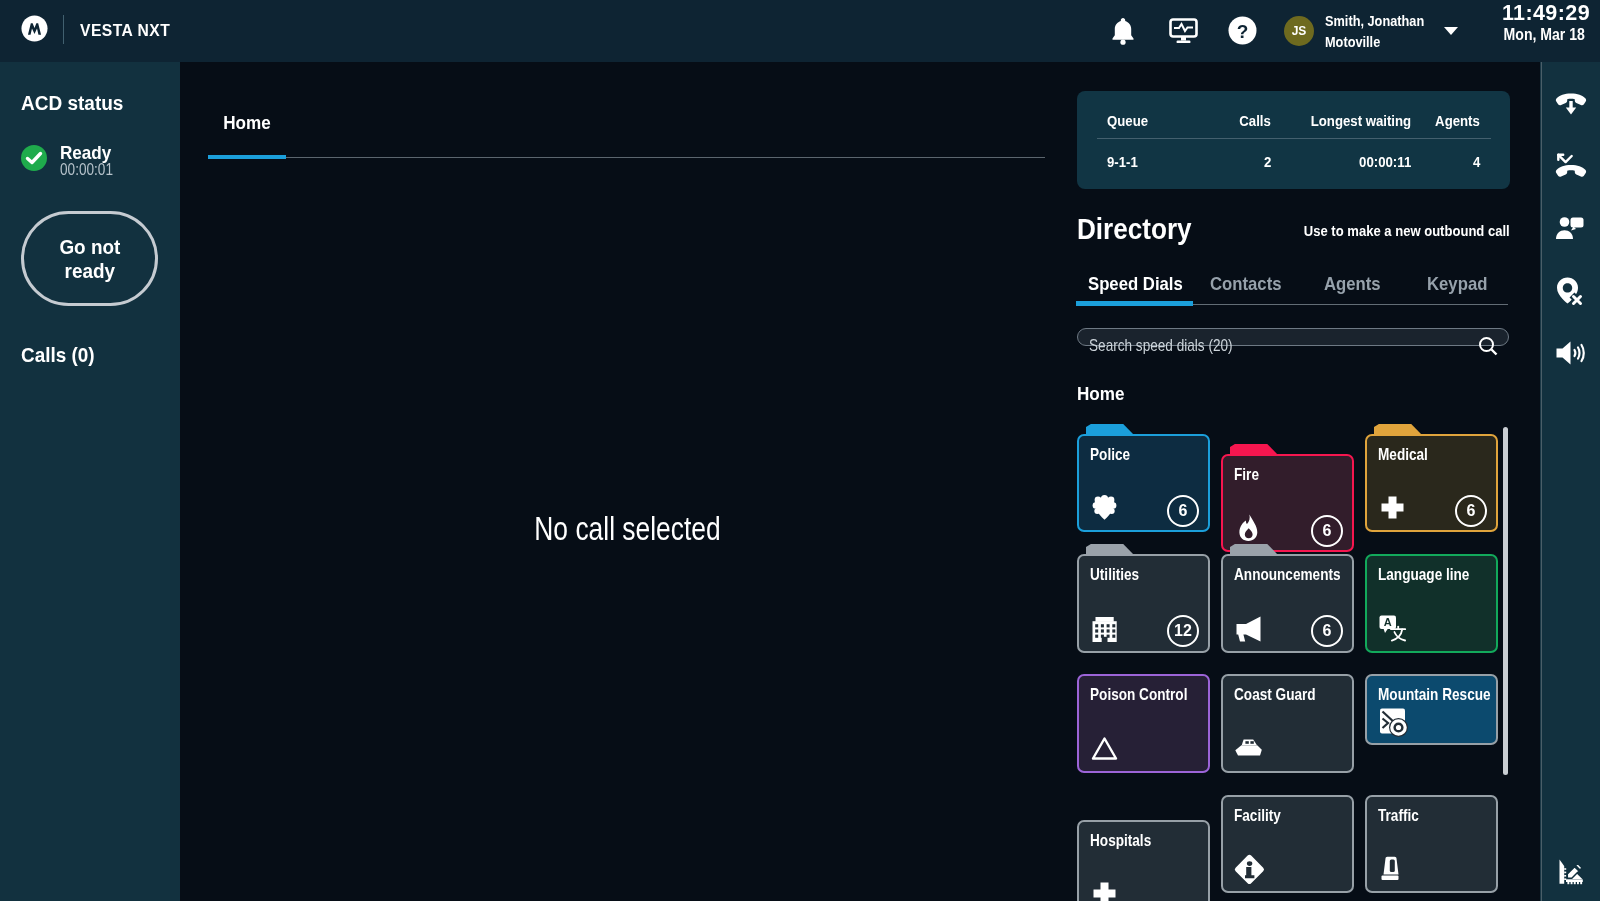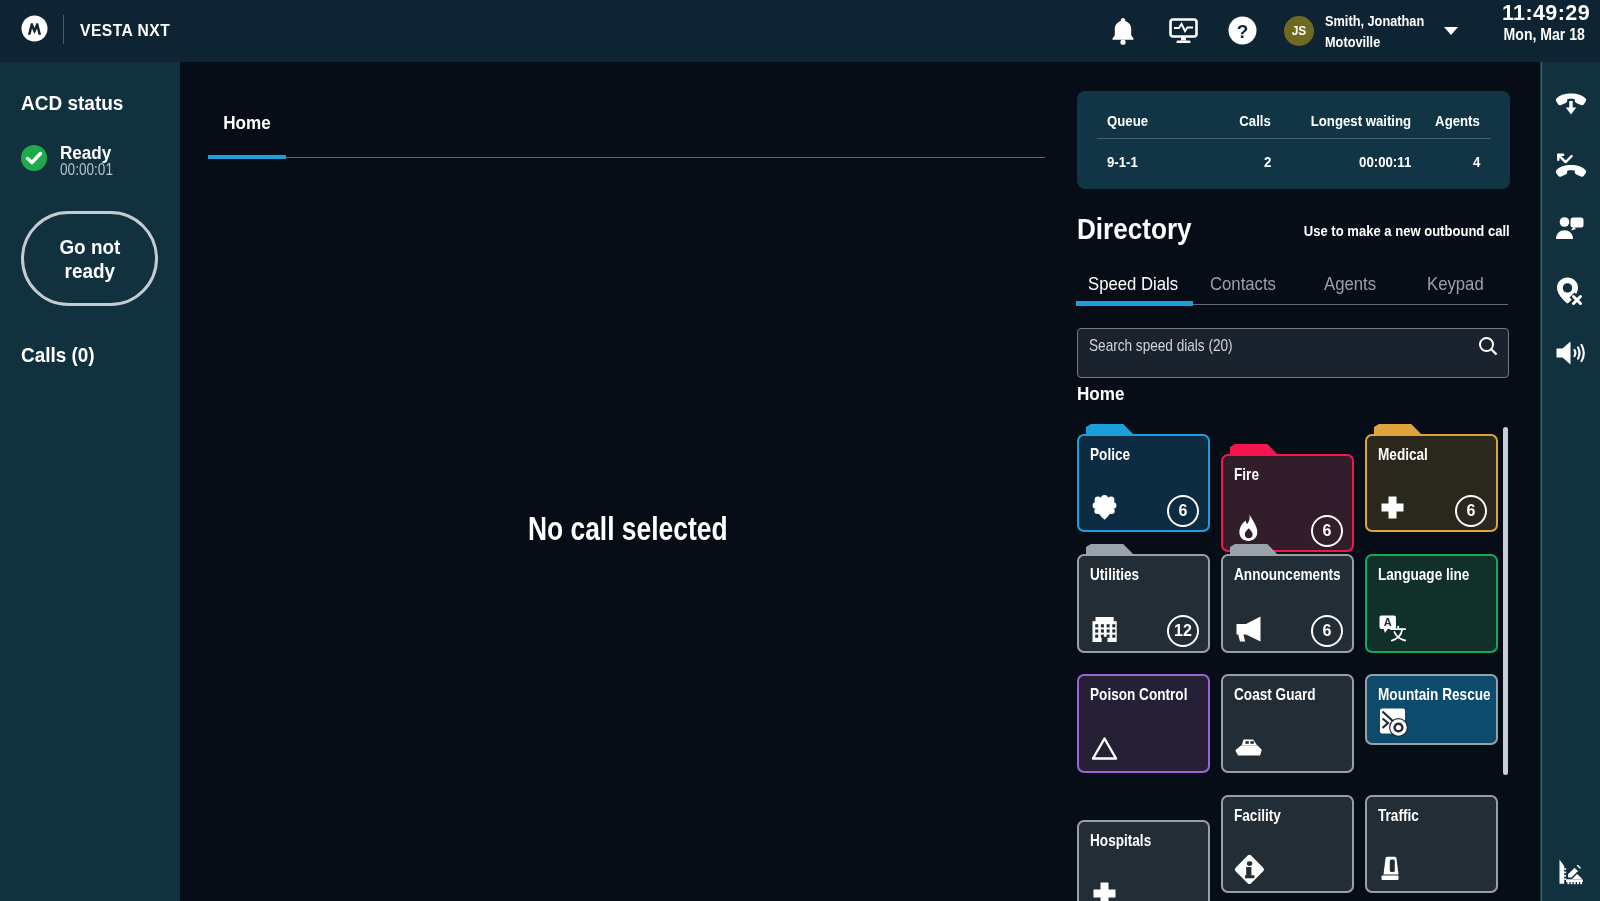--- a/index.html
+++ b/index.html
@@ -35,38 +35,38 @@
   border-radius:48px; color:#fff; font-size:21px; font-weight:bold; text-align:center;
   display:flex; align-items:center; justify-content:center; line-height:24px; }
 #callslbl { position:absolute; left:21px; top:281px; font-size:21px; font-weight:bold; color:#fff; }
 
 
 #main { position:absolute; left:180px; top:62px; width:895px; height:839px; background:#060d16; }
 #hometab { position:absolute; left:28px; top:51px; width:78px; text-align:center; font-size:18px; font-weight:bold; color:#fff; }
 #homeline { position:absolute; left:28px; top:93px; width:78px; height:4px; background:#1b9fdb; }
 #grayline { position:absolute; left:106px; top:95px; width:759px; height:1px; background:#5b656e; }
 #nocall { position:absolute; left:0; top:448px; width:895px; text-align:center;
-  font-size:33px; font-weight:bold; color:#fff; }
+  font-size:33px; font-weight:normal; color:#fff; }
 #usedir { position:absolute; left:0; top:499px; width:895px; text-align:center;
   font-size:17px; font-weight:bold; color:#e8edf0; }
 
 
 #rpanel { position:absolute; left:1075px; top:62px; width:465px; height:839px; }
 #queue { position:absolute; left:2px; top:29px; width:433px; height:98px; background:#113544; border-radius:8px;text-decoration:underline; }
 .qh { position:absolute; top:21px; font-size:15px; font-weight:bold; color:#fff; white-space:nowrap; }
 .qv { position:absolute; top:62px; font-size:15px; font-weight:bold; color:#fff; white-space:nowrap; }
 .qr { text-align:right; }
 #qline { position:absolute; left:20px; top:47px; width:394px; height:1px; background:#44606e; }
 #dirtitle { position:absolute; left:2px; top:151px; font-size:29px; font-weight:bold; color:#fff; }
 #dirsub { position:absolute; left:0px; top:160px; width:435px; text-align:right; font-size:15px; font-weight:bold; color:#fff; }
-.dtab { position:absolute; top:211px; font-size:19px; font-weight:normal; color:#96a1ab; }
+.dtab { position:absolute; top:211px; font-size:19px; font-weight:bold; color:#96a1ab; }
 #dtabline { position:absolute; left:1px; top:242px; width:432px; height:1px; background:#626c75; }
 #dtabactive { position:absolute; left:1px; top:239px; width:117px; height:5px; background:#1b9fdb; }
-#search { position:absolute; left:2px; top:266px; width:432px; height:50px; background:#1a232d;
-  border:1px solid #6e7984; border-radius:4px; }
+#search { position:absolute; left:2px; top:266px; width:432px; height:18px; background:#1a232d;
+  border:1px solid #6e7984; border-radius:16px; }
 #search .ph { position:absolute; left:11px; top:7px; font-size:17px; color:#cdd5db; }
 #homelbl { position:absolute; left:2px; top:322px; font-size:18px; font-weight:bold; color:#fff; }
 #sbar { position:absolute; left:428px; top:365px; width:5px; height:348px; background:#c9ced3; border-radius:3px; }
 
 
 .card { position:absolute; width:133px; border-radius:7px; border:2px solid; }
 .ctab { position:absolute; width:49px; height:12px; top:-12px; left:7px;
   clip-path:polygon(0 100%, 0 25%, 10% 0, 76% 0, 100% 100%); }
 .ctitle { position:absolute; left:11px; top:9px; font-size:17px; font-weight:bold; color:#fff; white-space:nowrap; }
 .cicon { position:absolute; left:12px; bottom:9px; width:27px; height:27px; overflow:visible; }

